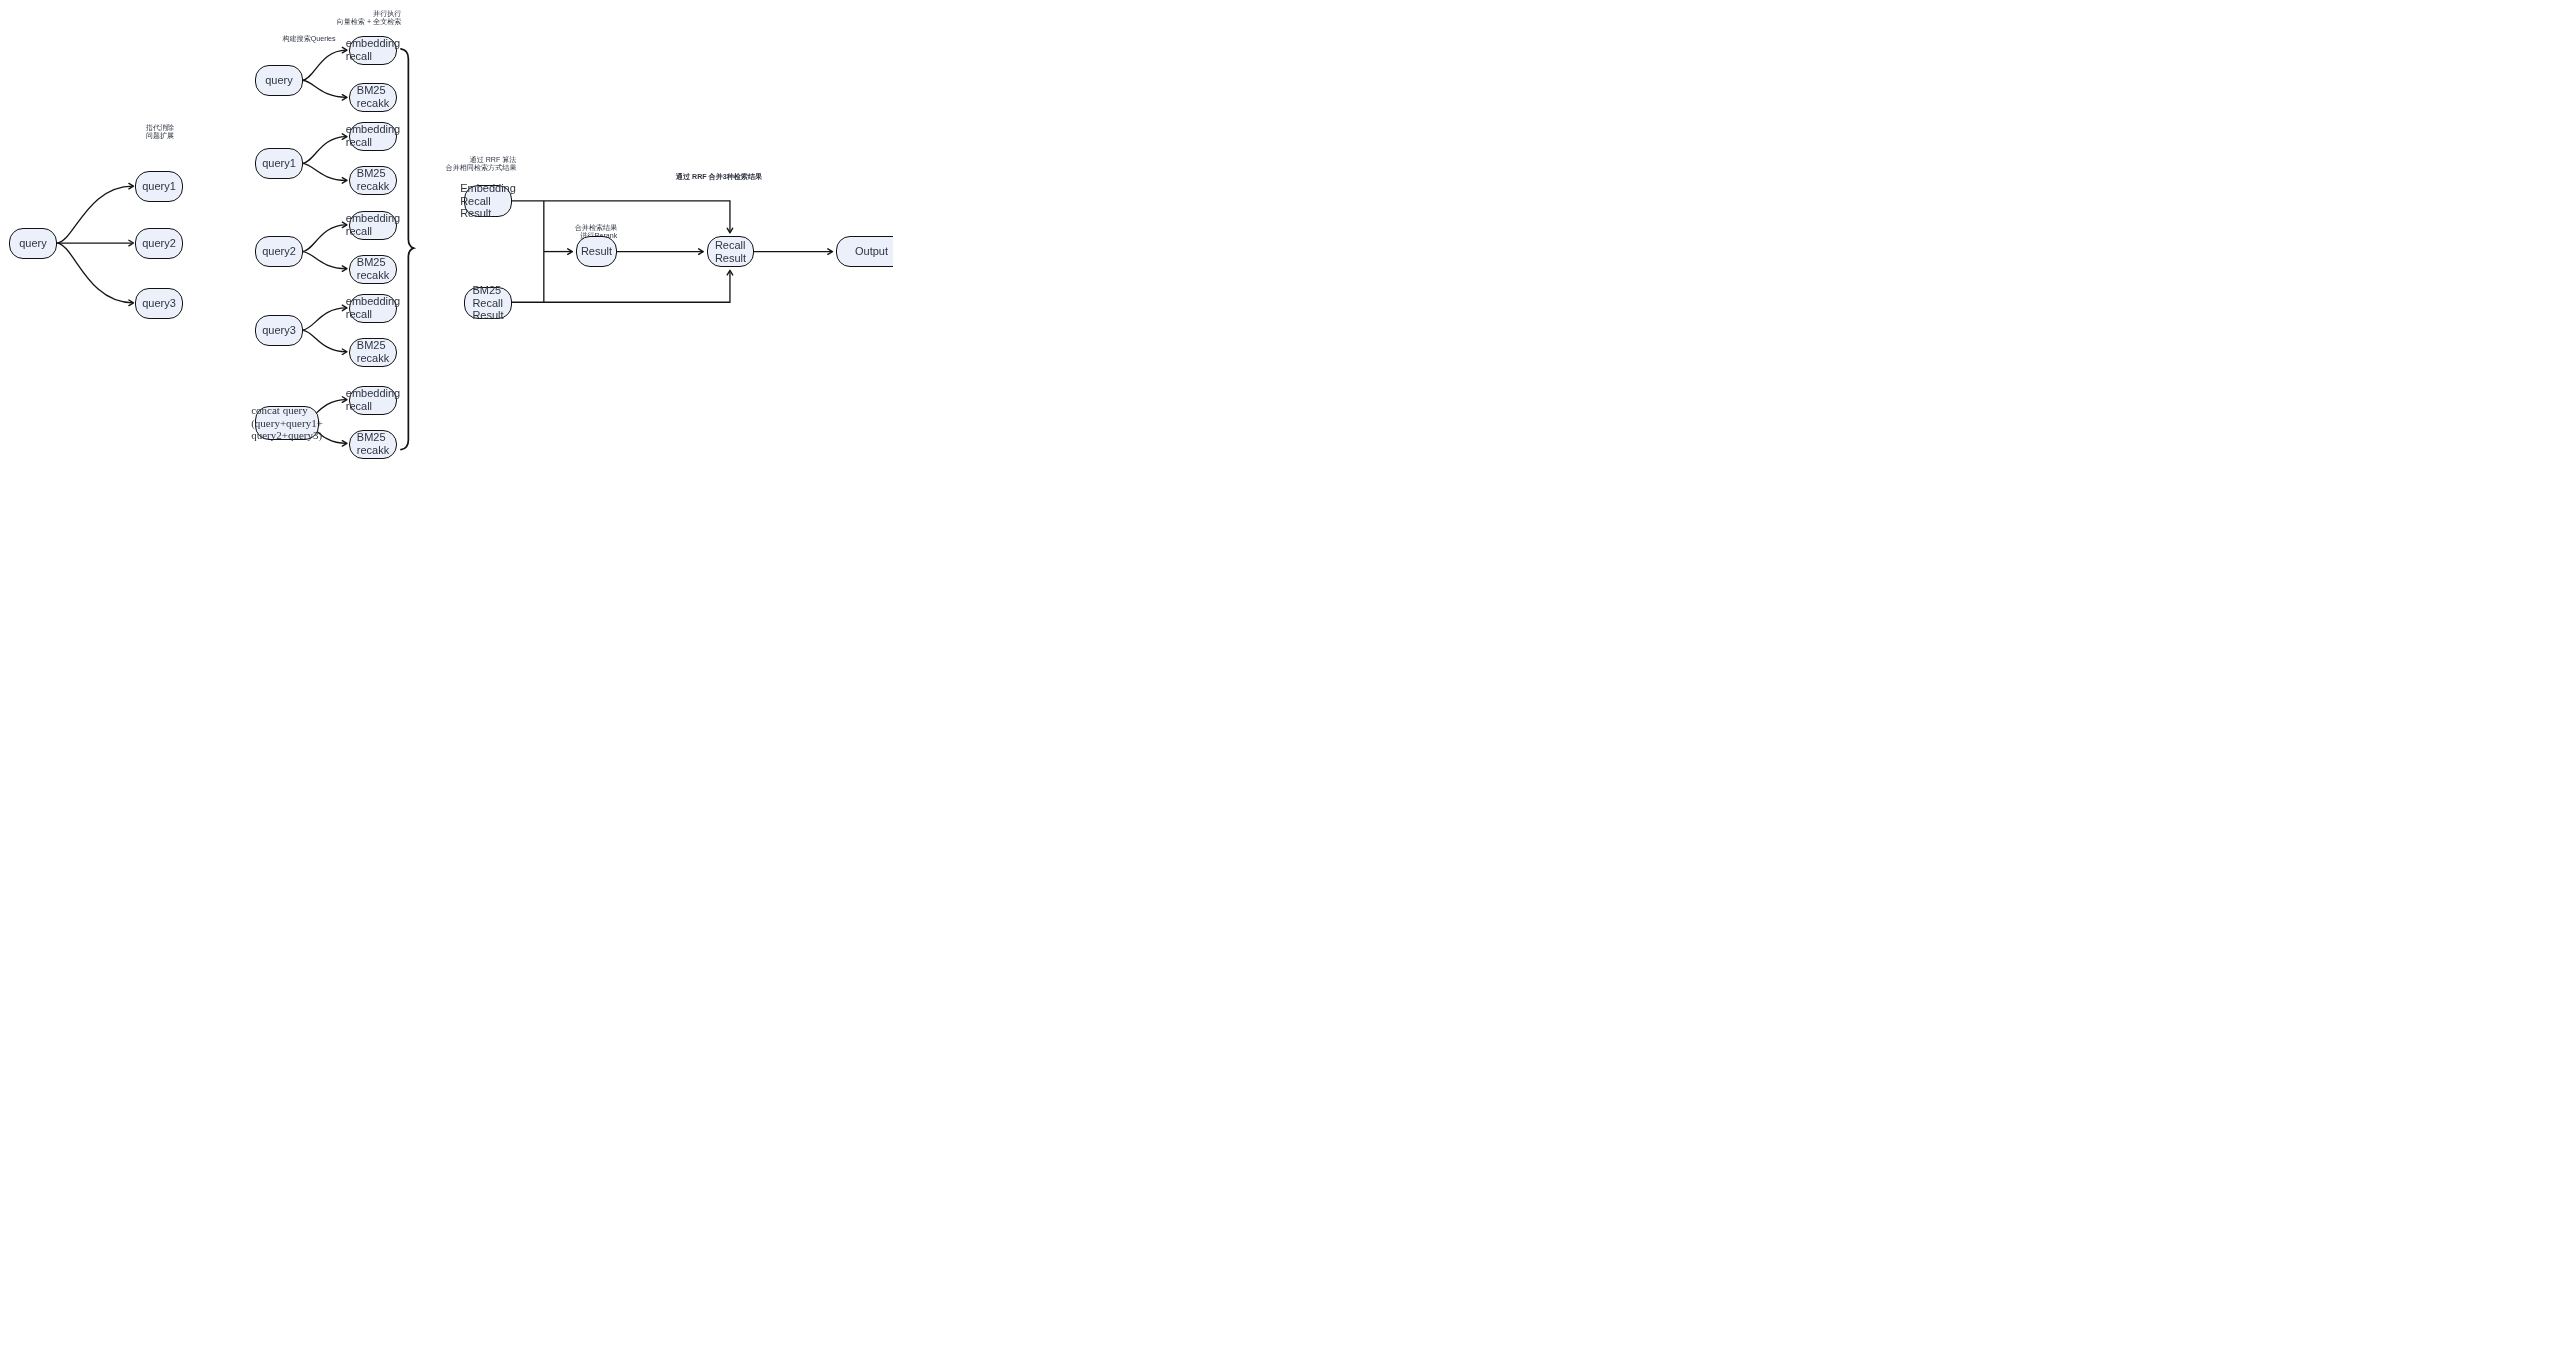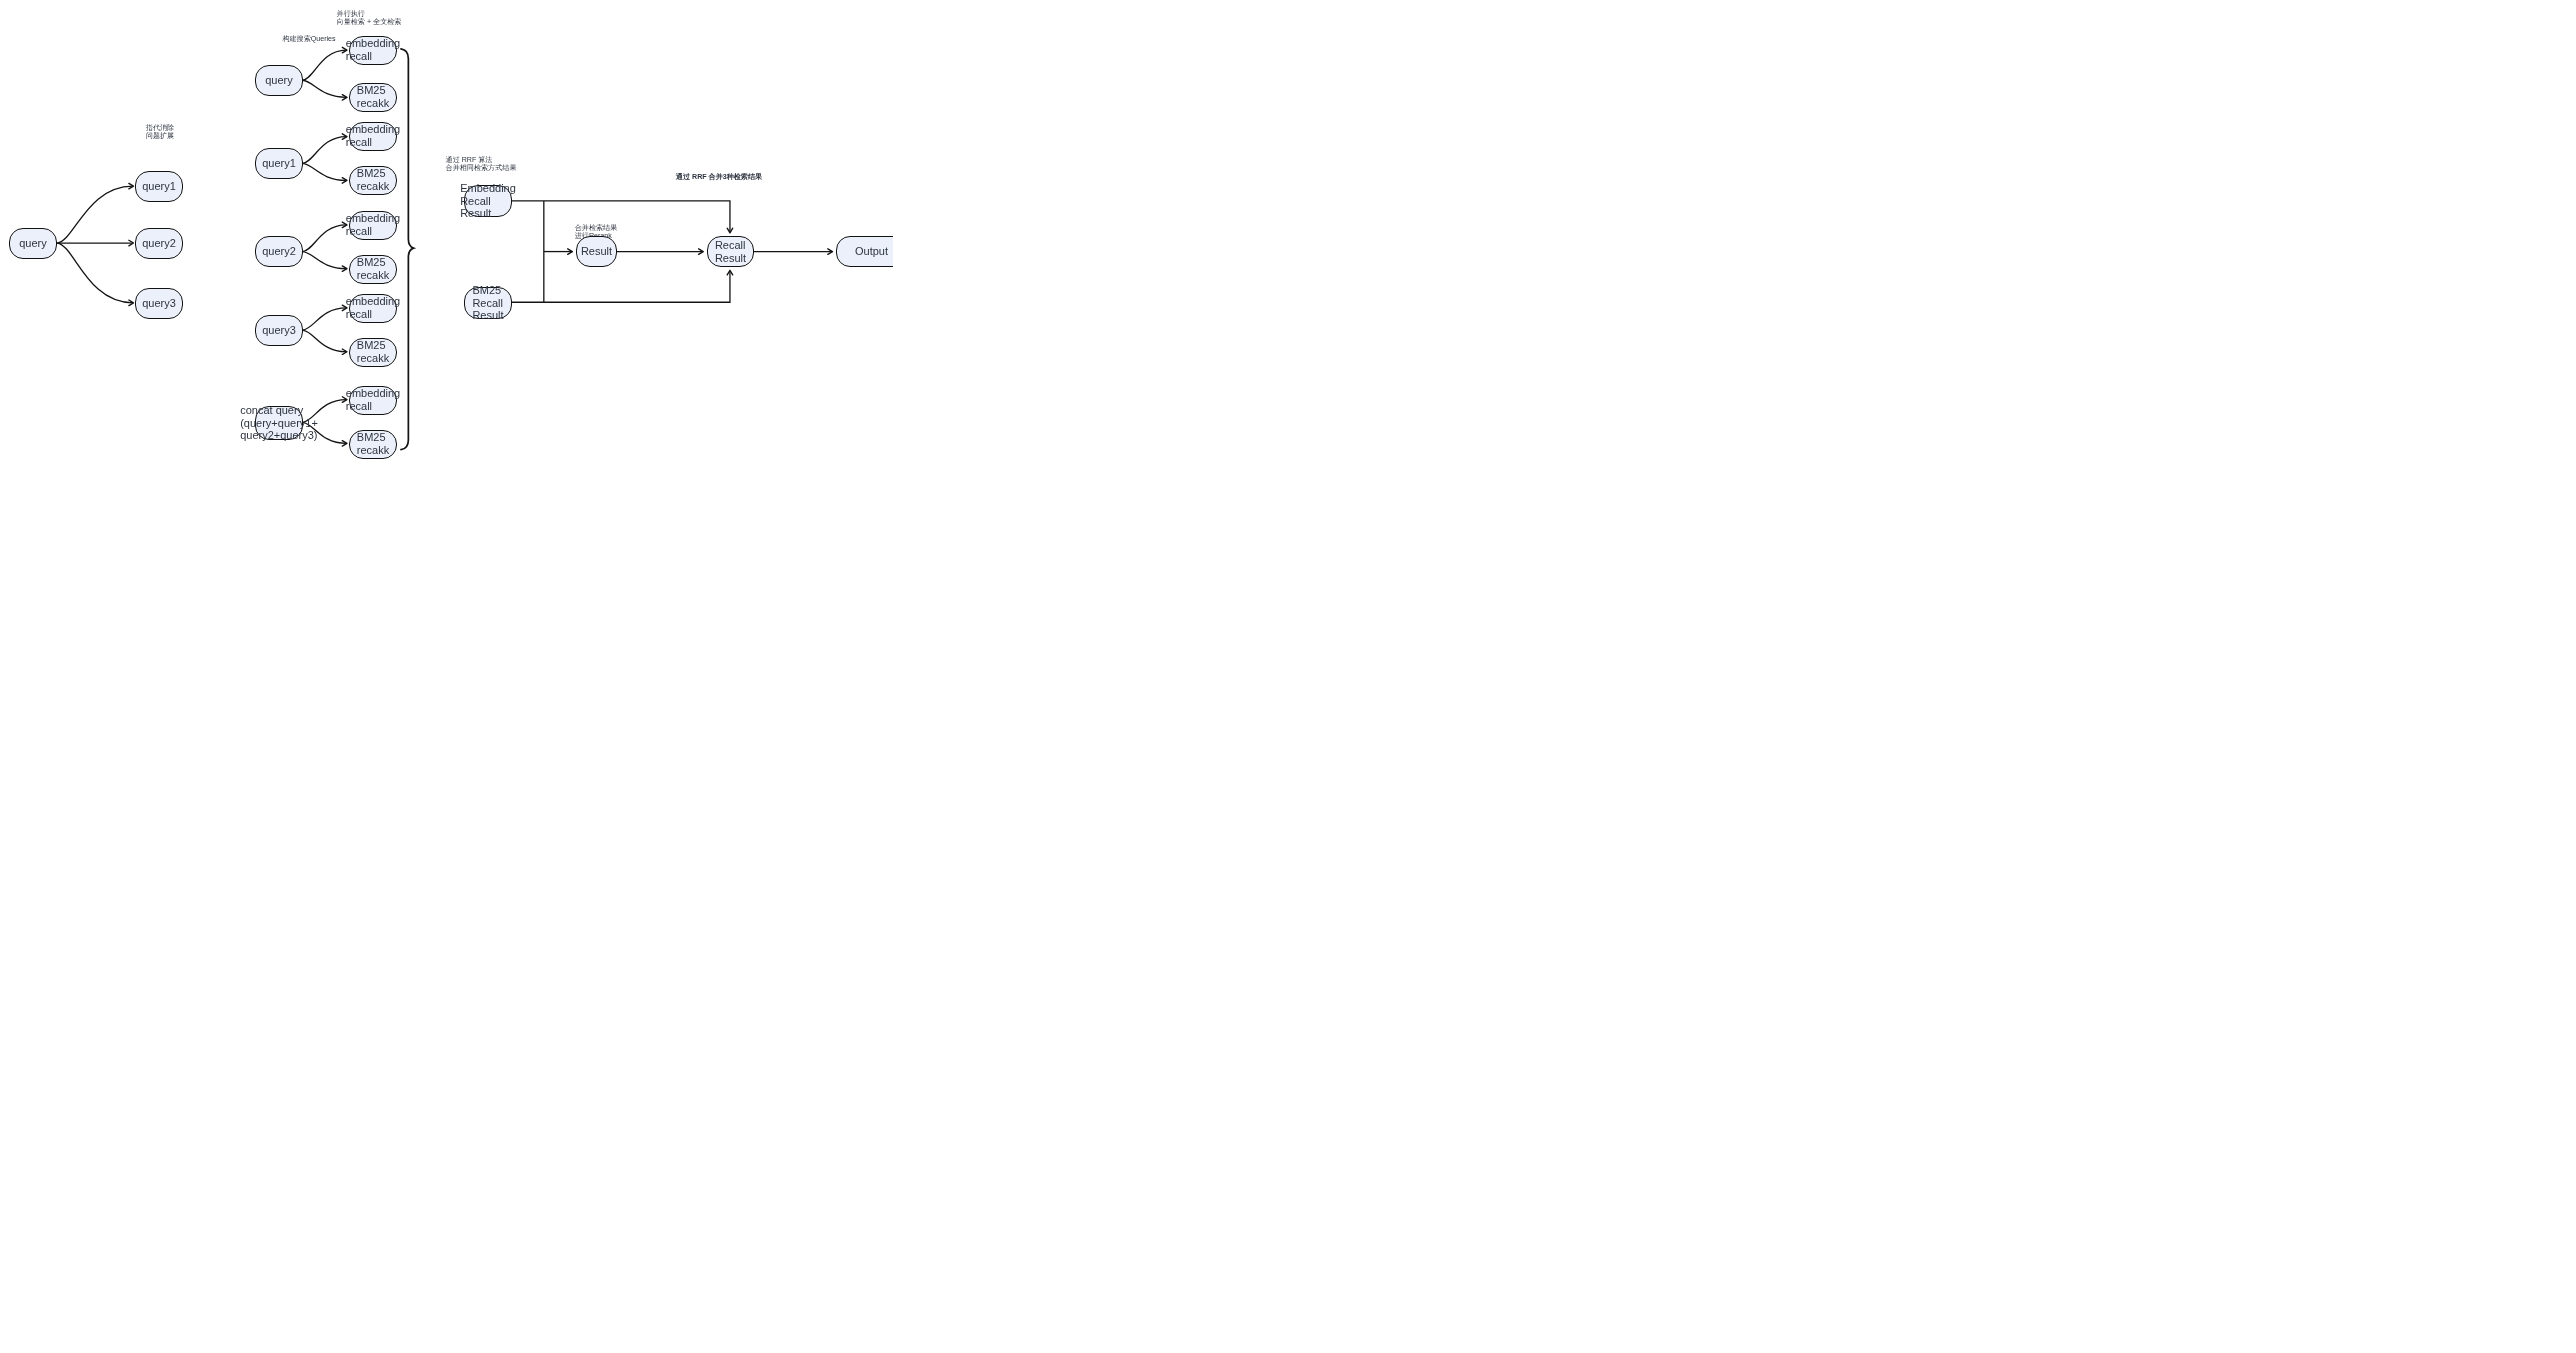--- a/index.html
+++ b/index.html
@@ -14,21 +14,21 @@
     position:absolute;box-sizing:border-box;
     background:var(--node_fill,#EBF0FA);
     border:1.4px solid var(--node_border,#121212);
     border-radius:14px;
     display:flex;align-items:center;justify-content:center;text-align:left;
     font-size:11px;line-height:1.18;color:var(--text,#2e3440);
     white-space:pre-line;
   }
   .anno{
     position:absolute;transform:translateX(-50%);
-    text-align:left;font-size:7.1px;line-height:1.14;color:var(--text,#2e3440);
+    text-align:right;font-size:7.1px;line-height:1.14;color:var(--text,#2e3440);
     white-space:pre-line;
   }
 </style>
 </head>
 <body>
 
 <div class="canvas" style="--background: #ffffff; --node_fill: #EBF0FA; --node_border: #121212; --text: #2e3440; --edge: #141414;">
 
   <svg class="edges" viewBox="0 0 1568 824" aria-hidden="true">
     <defs>
@@ -75,21 +75,21 @@
 
   <div class="node" style="left:9px;top:228px;width:48px;height:31px;">query</div>
   <div class="node" style="left:135px;top:171px;width:48px;height:31px;">query1</div>
   <div class="node" style="left:135px;top:228px;width:48px;height:31px;">query2</div>
   <div class="node" style="left:135px;top:288px;width:48px;height:31px;">query3</div>
 
   <div class="node" style="left:255px;top:65px;width:48px;height:31px;">query</div>
   <div class="node" style="left:255px;top:148px;width:48px;height:31px;">query1</div>
   <div class="node" style="left:255px;top:236px;width:48px;height:31px;">query2</div>
   <div class="node" style="left:255px;top:315px;width:48px;height:31px;">query3</div>
-  <div class="node" style="left:255px;top:406px;width:48px;height:34px;">concat query
+  <div class="node" style="left:255px;top:406px;width:64px;height:34px;font-family:Liberation Serif, serif;">concat query
 (query+query1+
 query2+query3)</div>
 
   <div class="node" style="left:349px;top:36px;width:48px;height:28.5px;">embedding
 recall</div>
   <div class="node" style="left:349px;top:83px;width:48px;height:28.5px;">BM25
 recakk</div>
   <div class="node" style="left:349px;top:122px;width:48px;height:28.5px;">embedding
 recall</div>
   <div class="node" style="left:349px;top:166px;width:48px;height:28.5px;">BM25

